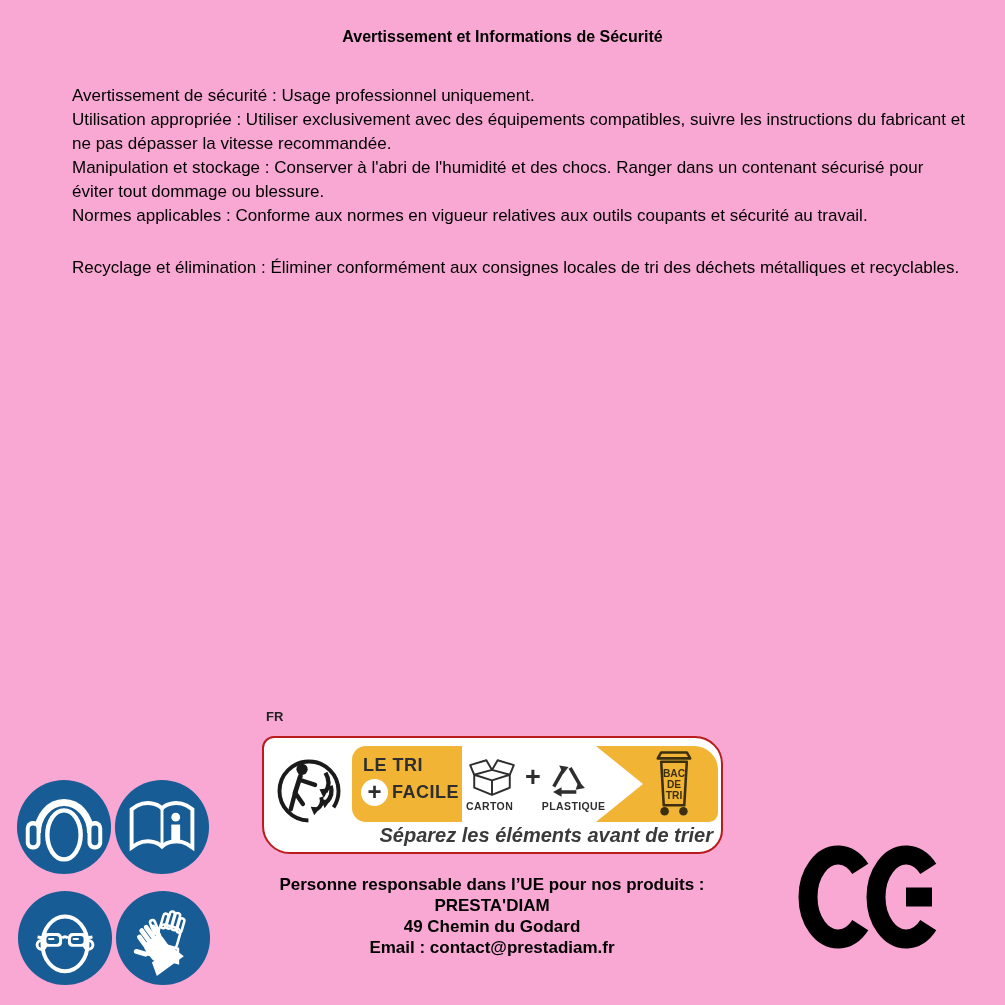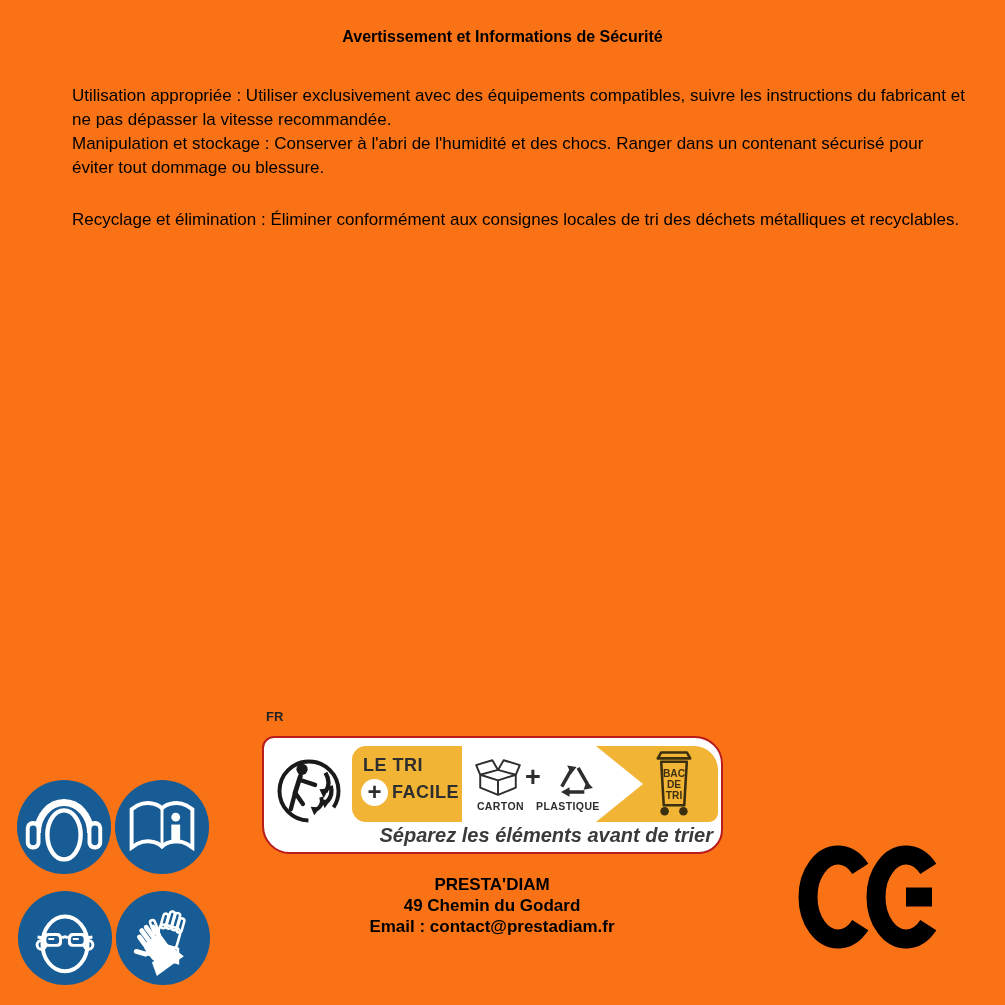--- a/index.html
+++ b/index.html
@@ -1,16 +1,16 @@
 <!DOCTYPE html>
 <html><head>
 <meta charset="utf-8">
 <style>
   html,body{margin:0;padding:0;background:#fff;}
-  .canvas{position:relative;width:1005px;height:1005px;background:#f97316;overflow:hidden;
+  .canvas{position:relative;width:1005px;height:1005px;background:#f9a8d4;overflow:hidden;
           font-family:"Liberation Sans",sans-serif;color:#000;}
 
   .title{position:absolute;left:0;top:28px;width:100%;text-align:center;
          font-size:16px;font-weight:bold;}
 
   .body-text{position:absolute;left:72px;top:84px;width:895px;
              font-size:17px;line-height:24px;}
   .body-text p{margin:0;}
   .body-text p.gap{margin-top:28px;}
 
@@ -26,21 +26,21 @@
           border-radius:14px 24px 9px 14px;}
   .letri{position:absolute;left:9px;top:9px;width:110px;color:#2e2e2e;}
   .letri-top{font-size:18px;font-weight:800;letter-spacing:.5px;line-height:20px;padding-left:2px;}
   .letri-bottom{display:flex;align-items:center;gap:4px;margin-top:4px;}
   .plus-circle{width:27px;height:27px;border-radius:50%;background:#fff;color:#2e2e2e;
                font-size:24px;font-weight:800;line-height:25px;text-align:center;}
   .letri-facile{font-size:18px;font-weight:800;letter-spacing:.5px;}
   .white-cut{position:absolute;left:110px;top:0;width:181px;height:76px;background:#fff;
              clip-path:polygon(0 0,74% 0,100% 50%,74% 100%,0 100%);
              display:flex;align-items:center;padding-left:4px;box-sizing:border-box;}
-  .component{display:flex;flex-direction:column;align-items:flex-end;width:58px;}
+  .component{display:flex;flex-direction:column;align-items:flex-start;width:58px;}
   .component-label{font-size:10.5px;font-weight:bold;color:#2e2e2e;letter-spacing:.4px;margin-top:1px;}
   .mid-plus{font-size:27px;font-weight:800;color:#2e2e2e;margin:0 1px 14px 1px;}
   .bin-wrap{position:absolute;left:296px;top:3px;width:52px;height:70px;}
   .tagline{position:absolute;right:8px;bottom:5px;font-size:20px;font-weight:bold;
            font-style:italic;color:#3a3a3a;}
 
   .address{position:absolute;left:212px;top:874px;width:560px;text-align:center;
            font-size:17px;font-weight:bold;line-height:21px;}
   .address div{margin:0;}
 
@@ -48,22 +48,24 @@
   .sr-only{position:absolute;width:1px;height:1px;overflow:hidden;clip:rect(0 0 0 0);white-space:nowrap;}
 </style>
 </head>
 <body>
 
 <div class="canvas">
 
   <div class="title">Avertissement et Informations de Sécurité</div>
 
   <div class="body-text">
+    <p>Avertissement de sécurité : Usage professionnel uniquement.</p>
     <p>Utilisation appropriée : Utiliser exclusivement avec des équipements compatibles, suivre les instructions du fabricant et ne pas dépasser la vitesse recommandée.</p>
     <p>Manipulation et stockage : Conserver à l'abri de l'humidité et des chocs. Ranger dans un contenant sécurisé pour éviter tout dommage ou blessure.</p>
+    <p>Normes applicables : Conforme aux normes en vigueur relatives aux outils coupants et sécurité au travail.</p>
     <p class="gap">Recyclage et élimination : Éliminer conformément aux consignes locales de tri des déchets métalliques et recyclables.</p>
   </div>
 
   <svg class="safety-icon" style="left:15px;top:778px" viewBox="0 0 100 100">
     <circle cx="50" cy="50" r="48" fill="#175C94"></circle>
     <path d="M23,56 A27,31 0 1 1 77,56" stroke="#fff" stroke-width="7" fill="none"></path>
     <ellipse cx="50" cy="58" rx="17" ry="25" stroke="#fff" stroke-width="4.5" fill="none"></ellipse>
     <rect x="11" y="44" width="15" height="29" rx="7" fill="#fff"></rect>
     <rect x="74" y="44" width="15" height="29" rx="7" fill="#fff"></rect>
     <rect x="15" y="48.5" width="7" height="20" rx="3.5" fill="#175C94"></rect>
@@ -178,20 +180,21 @@
         <text x="25" y="33" text-anchor="middle" font-family="Liberation Sans, sans-serif" font-size="12" font-weight="bold" fill="#3B2F10">BAC</text>
         <text x="25" y="46" text-anchor="middle" font-family="Liberation Sans, sans-serif" font-size="12" font-weight="bold" fill="#3B2F10">DE</text>
         <text x="25" y="59" text-anchor="middle" font-family="Liberation Sans, sans-serif" font-size="12" font-weight="bold" fill="#3B2F10">TRI</text>
       </svg>
     </div>
 
     <div class="tagline">Séparez les éléments avant de trier</div>
   </div>
 
   <div class="address">
+    <div>Personne responsable dans l’UE pour nos produits :</div>
     <div>PRESTA'DIAM</div>
     <div>49 Chemin du Godard</div>
     <div>Email : contact@prestadiam.fr</div>
   </div>
 
   <svg class="ce-mark" viewBox="0 0 146 105">
     <path d="M62.3,23.9 A30,42 0 1 0 62.3,80.1" stroke="#000" stroke-width="19" fill="none"></path>
     <path d="M130.3,23.9 A30,42 0 1 0 130.3,80.1" stroke="#000" stroke-width="19" fill="none"></path>
     <path d="M108,52 L134,52" stroke="#000" stroke-width="19" fill="none"></path>
   </svg>

